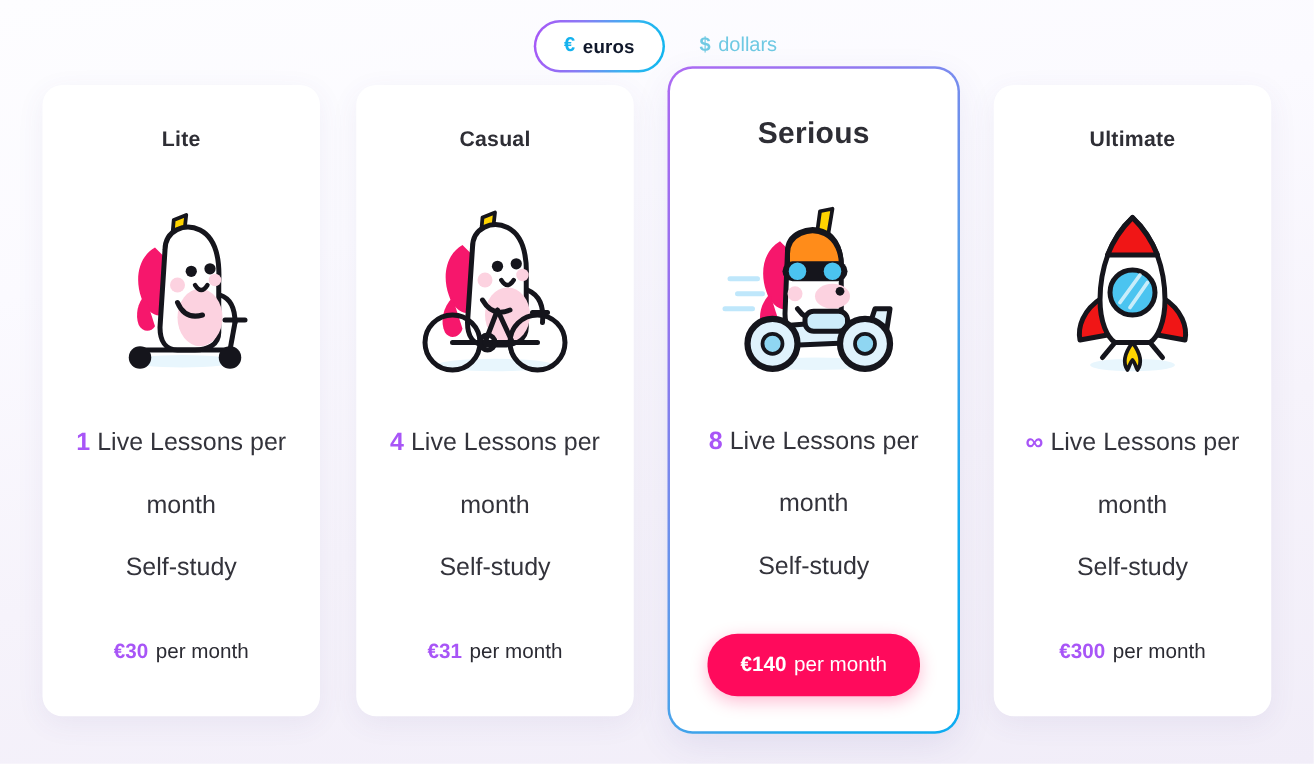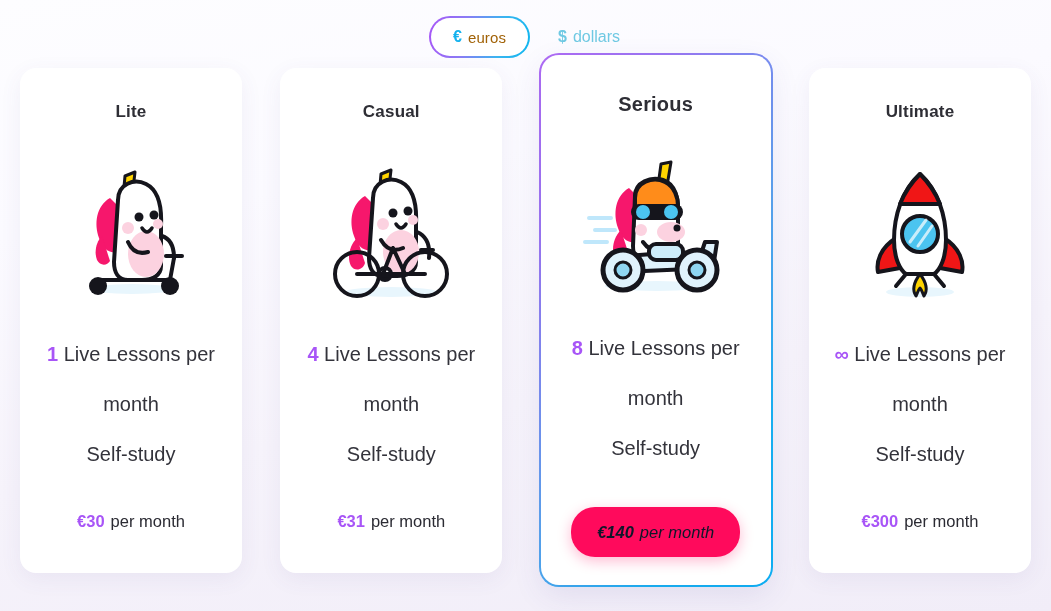--- a/index.html
+++ b/index.html
@@ -47,37 +47,37 @@
   }
   .currency-pill::before {
     content: "";
     position: absolute;
     inset: -2px;
     border-radius: 21px;
     background: linear-gradient(100deg, #a855f7 0%, #8b7bf5 35%, #39b5f0 70%, #0eb6ef 100%);
     z-index: -1;
   }
   .currency-pill .sym { color: #15b2ee; font-weight: 700; font-size: 16px; }
-  .currency-pill .lbl { color: #a16207; font-weight: 400; }
+  .currency-pill .lbl { color: #0f172a; font-weight: 700; }
 
   .currency-plain {
     display: inline-flex;
     align-items: center;
     gap: 6px;
     font-size: 16px;
     font-weight: 500;
     color: #6fc9e3;
     cursor: pointer;
   }
   .currency-plain .sym { font-weight: 700; }
 
   
   .cards {
     display: flex;
-    justify-content: space-between;
+    justify-content: center;
     align-items: flex-start;
     gap: 29px;
     padding: 0 20px;
   }
 
   .card {
     position: relative;
     width: 222px;
     min-height: 505px;
     background: #ffffff;
@@ -112,21 +112,21 @@
   }
 
   .card-title {
     font-size: 17px;
     font-weight: 700;
     color: #2e2e35;
     letter-spacing: .2px;
     text-align: center;
   }
   .card.featured .card-title {
-    font-size: 20px;
+    font-size: 24px;
   }
 
   
   .illo {
     height: 160px;
     margin-top: 30px;
     display: flex;
     align-items: center;
     justify-content: center;
   }
@@ -176,21 +176,21 @@
   .price-btn .per { color: #2b2b33; font-weight: 500; }
 
   .price-btn.solid {
     background: #ff0a5c;
     height: 50px;
     padding: 0 26px;
     box-shadow: 0 4px 14px rgba(255, 10, 92, .28);
   }
   .price-btn.solid::before { display: none; }
   .price-btn.solid .amount,
-  .price-btn.solid .per { color: #0f172a; font-style: italic; }
+  .price-btn.solid .per { color: #ffffff; }
   .price-btn.solid .amount { font-weight: 700; }
   .price-btn.solid .per { font-weight: 500; }
 </style>
 </head>
 <body>
 
 <div class="currency-bar">
   <div class="currency-pill">
     <span class="sym">€</span>
     <span class="lbl">euros</span>

